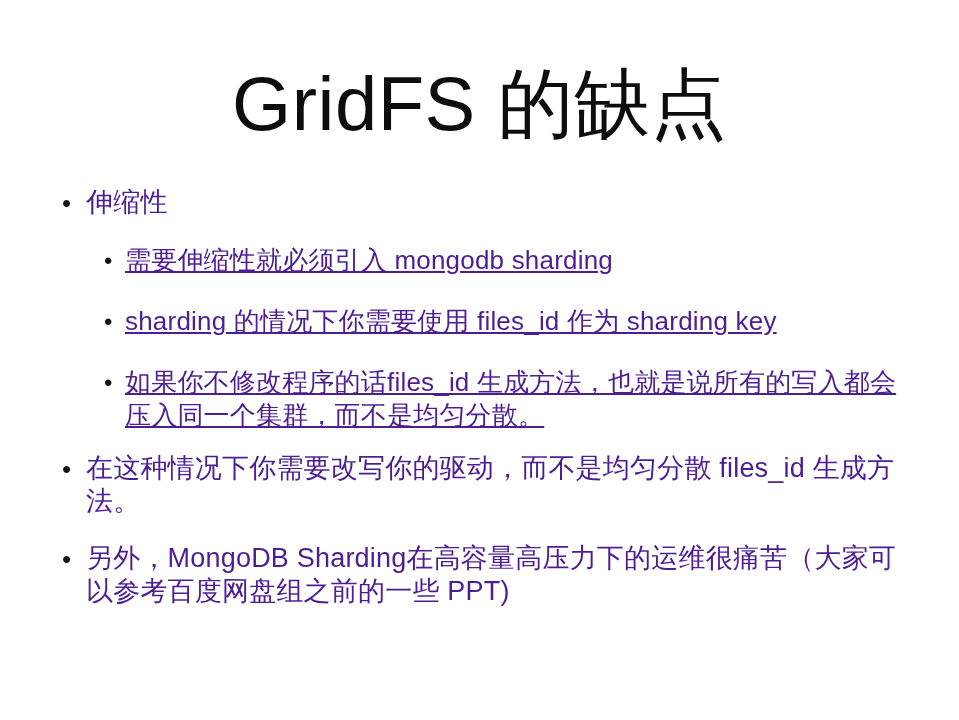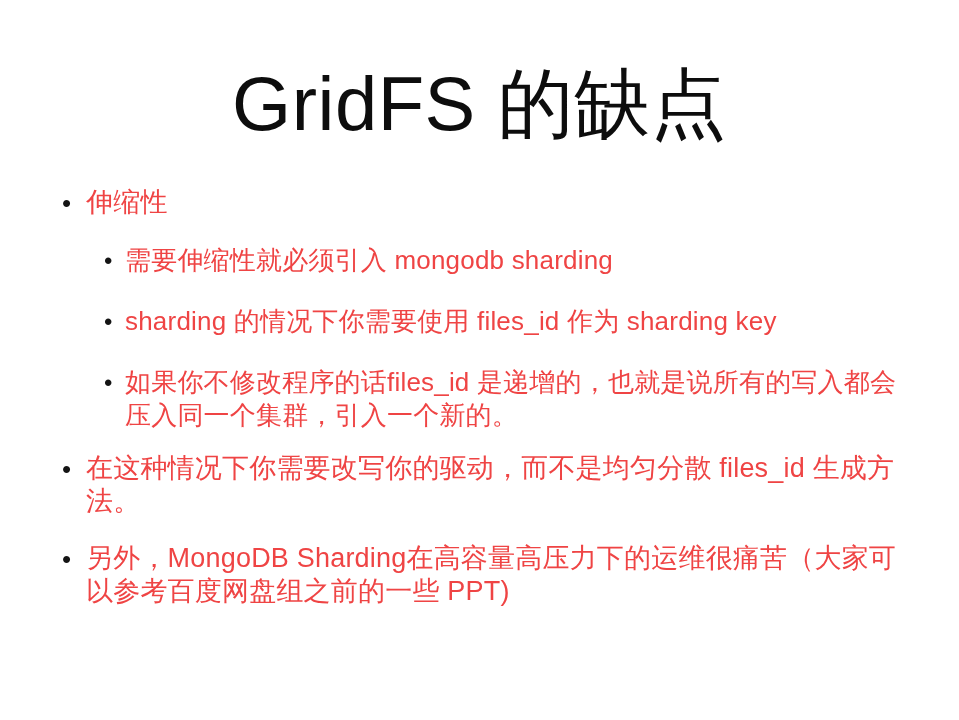--- a/index.html
+++ b/index.html
@@ -41,21 +41,21 @@
     align-items: flex-start;
   }
   .marker {
     flex: 0 0 auto;
     text-align: left;
     color: #141414;
     font-family: "Liberation Sans", "DejaVu Sans", sans-serif;
   }
   .btext {
     flex: 1 1 auto;
-    color: #ef4444;
+    color: #4c1d95;
   }
 
   
   .lvl1 {
     margin-bottom: 24px;
   }
   .lvl1 > .marker {
     width: 24px;
     font-size: 26px;
     line-height: 34px;
@@ -76,20 +76,21 @@
   }
   .lvl2 > .marker {
     width: 21px;
     font-size: 24px;
     line-height: 33px;
   }
   .lvl2 > .btext {
     font-size: 26px;
     line-height: 33px;
     letter-spacing: 0.2px;
+    text-decoration: underline;
   }
   .lvl2.tight {
     margin-bottom: 20px;
   }
   .lvl1.spaced-top {
     margin-top: 4px;
   }
 </style>
 </head>
 <body>
@@ -112,21 +113,21 @@
         <span class="btext">需要伸缩性就必须引入 mongodb sharding</span>
       </div>
 
       <div class="bullet lvl2">
         <span class="marker">•</span>
         <span class="btext">sharding 的情况下你需要使用 files_id 作为 sharding key</span>
       </div>
 
       <div class="bullet lvl2 tight">
         <span class="marker">•</span>
-        <span class="btext">如果你不修改程序的话files_id 是递增的，也就是说所有的写入都会压入同一个集群，引入一个新的。</span>
+        <span class="btext">如果你不修改程序的话files_id 生成方法，也就是说所有的写入都会压入同一个集群，而不是均匀分散。</span>
       </div>
 
     </div>
 
     <div class="bullet lvl1 spaced-top">
       <span class="marker">•</span>
       <span class="btext">在这种情况下你需要改写你的驱动，而不是均匀分散 files_id 生成方法。</span>
     </div>
 
     <div class="bullet lvl1">

